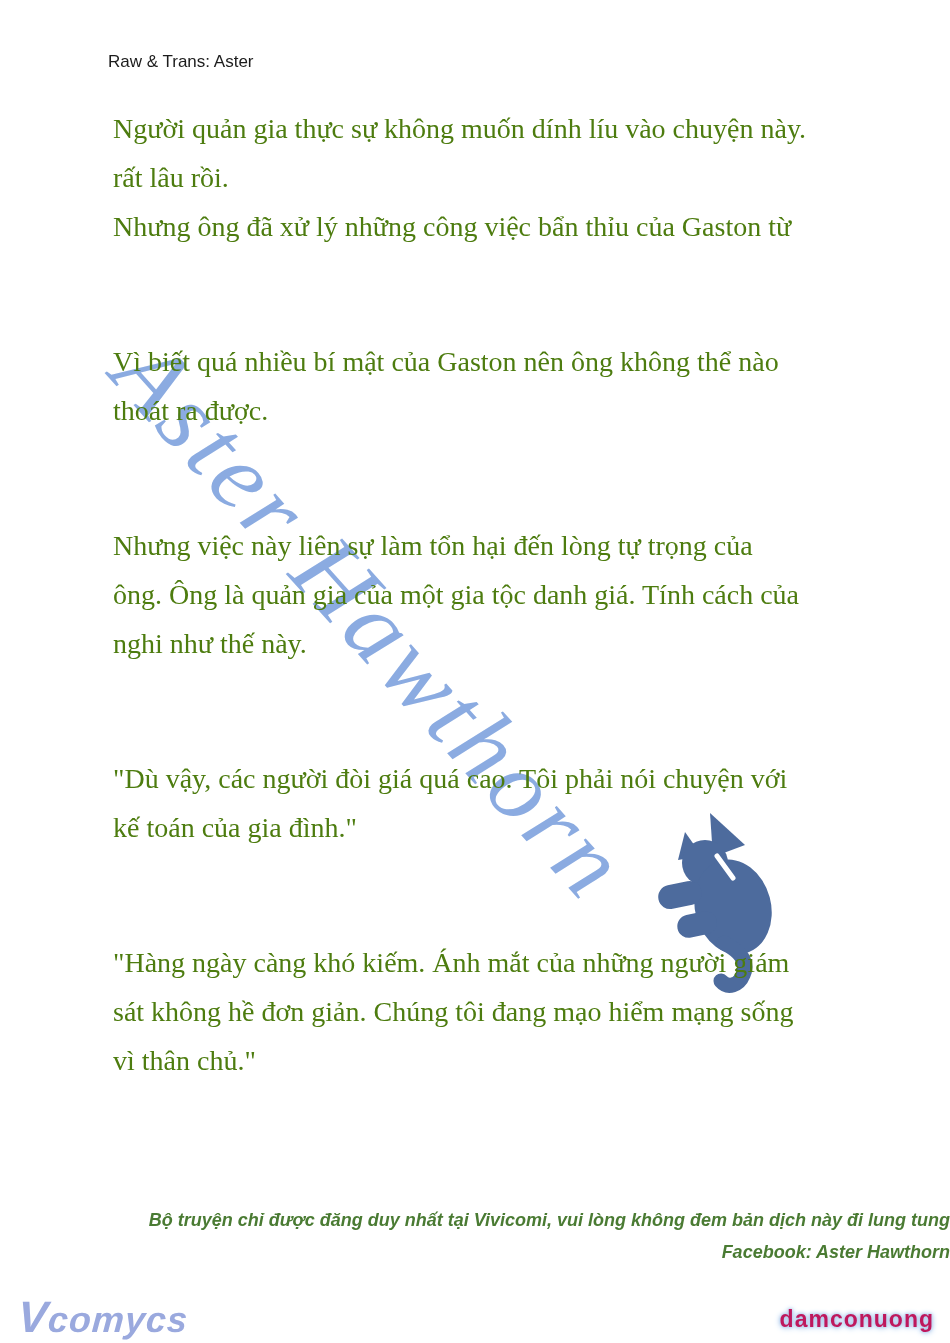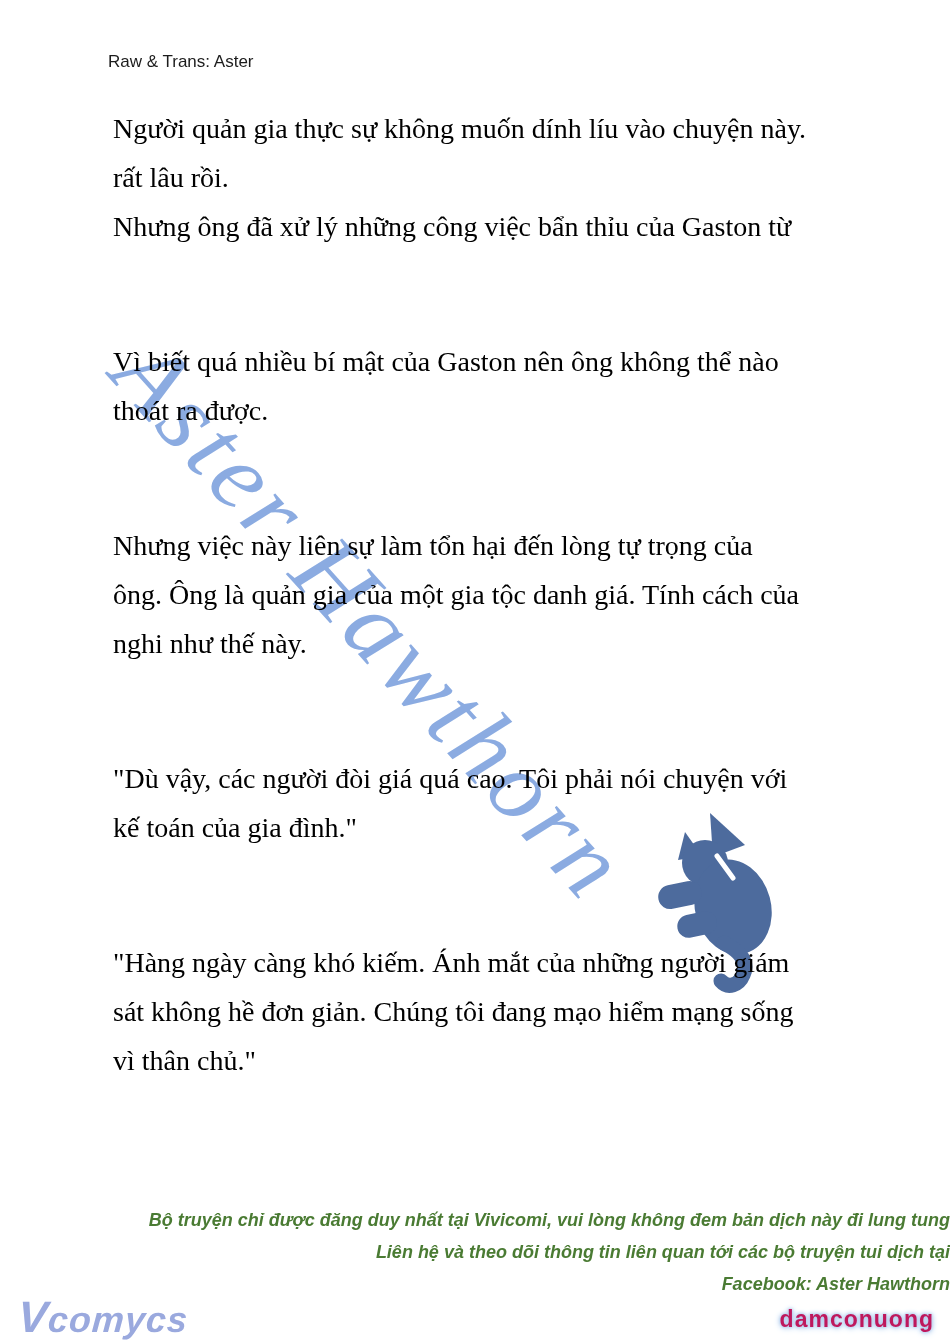--- a/index.html
+++ b/index.html
@@ -26,21 +26,21 @@
     color:#7fa3de;
     opacity:.9;
     white-space:nowrap;
     z-index:1;
   }
   .cat{
     position:absolute;left:650px;top:810px;width:130px;height:185px;z-index:2;
   }
   .story{
     position:absolute;left:113px;top:104px;width:742px;z-index:3;
-    font-size:28px;line-height:49px;color:#000000;
+    font-size:28px;line-height:49px;color:#4d7c0f;
   }
   .story p{margin:0 0 86px 0;}
   .story .ln{display:block;white-space:nowrap;}
   .footnote{
     position:absolute;left:0;top:1204px;width:950px;
     text-align:right;z-index:3;
     font-family:"Liberation Sans","DejaVu Sans",sans-serif;
     font-weight:bold;font-style:italic;
     font-size:18px;line-height:32px;
     color:#4a7b33;
@@ -106,21 +106,20 @@
     </p>
     <p>
       <span class="ln">"Hàng ngày càng khó kiếm. Ánh mắt của những người giám</span>
       <span class="ln">sát không hề đơn giản. Chúng tôi đang mạo hiểm mạng sống</span>
       <span class="ln">vì thân chủ."</span>
     </p>
   </div>
 
   <div class="footnote">
     <div>Bộ truyện chỉ được đăng duy nhất tại Vivicomi, vui lòng không đem bản dịch này đi lung tung</div>
-    <div>Liên hệ và theo dõi thông tin liên quan tới các bộ truyện tui dịch tại</div>
     <div>Facebook: Aster Hawthorn</div>
   </div>
 
   <div class="vcomycs">Vcomycs</div>
 
   <div class="damconuong">damconuong</div>
 
 </div>
 
 </body></html>

